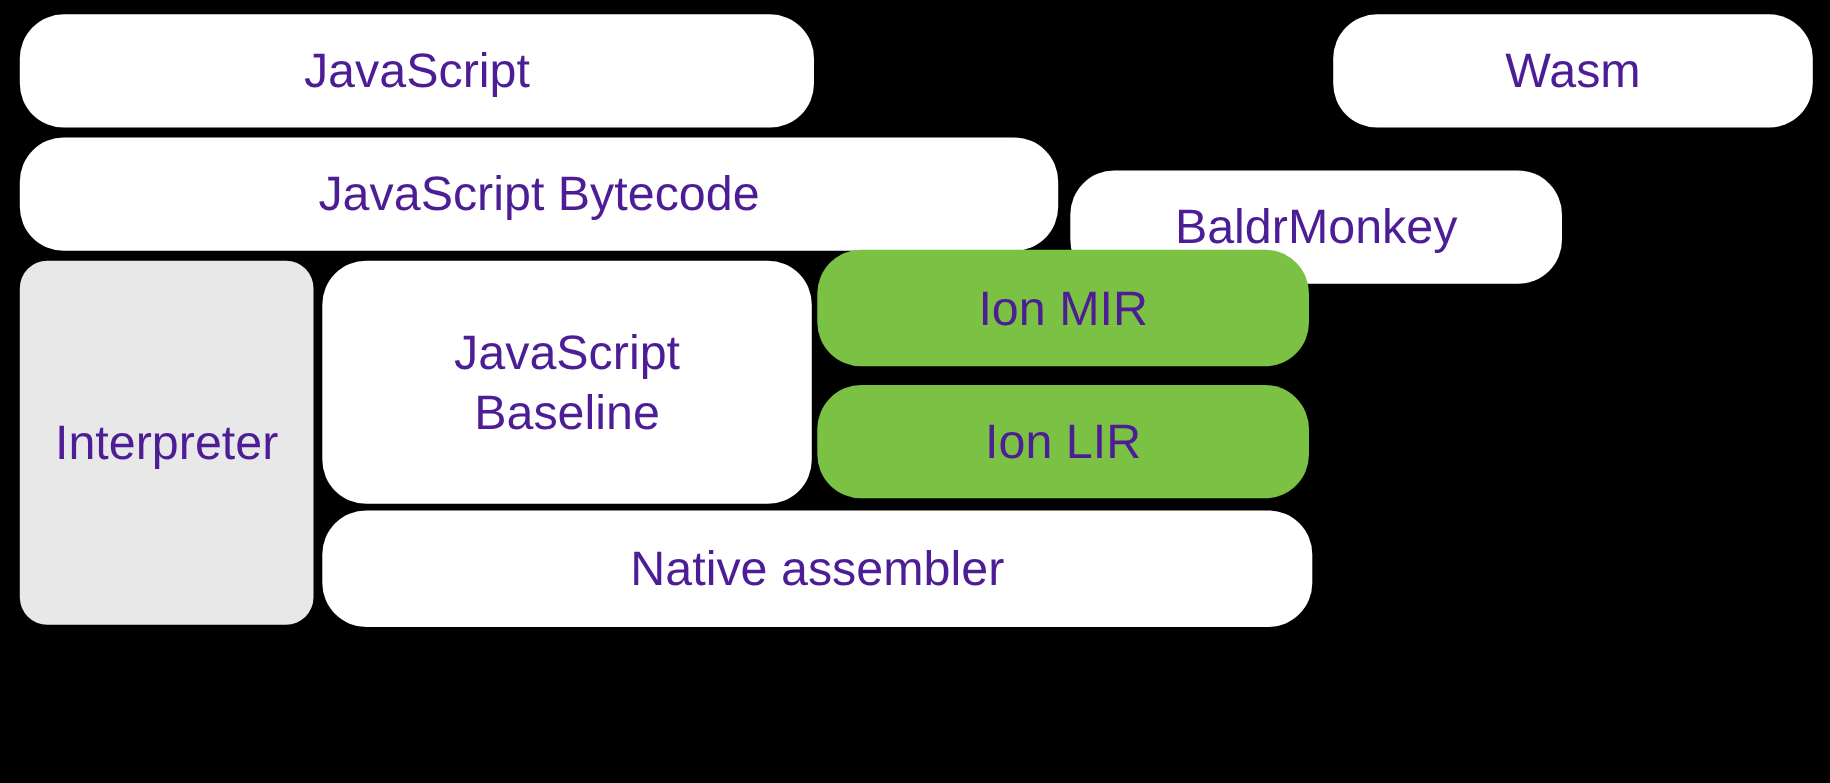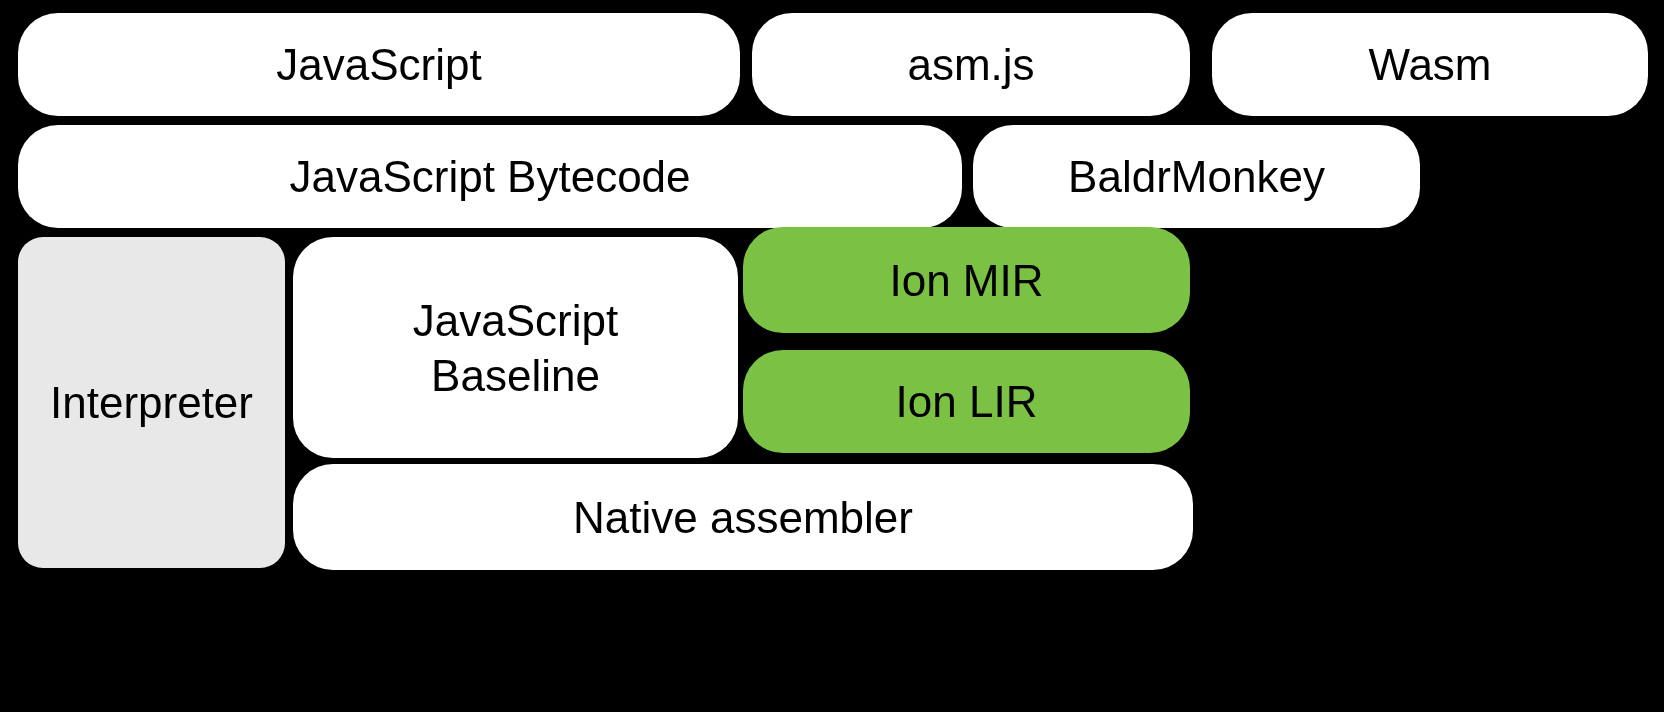--- a/index.html
+++ b/index.html
@@ -13,21 +13,21 @@
     height: 712px;
     background: #000000;
     overflow: hidden;
     font-family: "Liberation Sans", "DejaVu Sans", sans-serif;
   }
   .node {
     position: absolute;
     box-sizing: border-box;
     border-radius: 40px;
     background: #ffffff;
-    color: #000000;
+    color: #4c1d95;
     font-size: 44px;
     line-height: 1.25;
     display: flex;
     align-items: center;
     justify-content: center;
     text-align: center;
     white-space: pre-line;
   }
   
   .n-javascript   { left: 18px;   top: 13px;  width: 722px;  height: 103px; }
@@ -46,27 +46,26 @@
   .n-macro        { left: 293px;  top: 464px; width: 900px;  height: 106px; }
   .n-native       { left: 292px;  top: 577px; width: 1353px; height: 106px; }
 </style>
 </head>
 <body>
 
 <div class="stage">
 
   <div class="node n-javascript" style="background: rgb(255, 255, 255);">JavaScript</div>
 
-  <div class="node n-asmjs" style="background: rgb(255, 255, 255);">asm.js</div>
 
   <div class="node n-wasm" style="background: rgb(255, 255, 255);">Wasm</div>
 
   <div class="node n-bytecode" style="background: rgb(255, 255, 255);">JavaScript Bytecode</div>
 
-  <div class="node n-baldrmonkey" style="background: rgb(255, 255, 255);">BaldrMonkey</div>
+  <div class="node n-baldrmonkey" style="background: rgb(255, 255, 255); margin-top: 30px;">BaldrMonkey</div>
 
   <div class="node n-interpreter" style="background: rgb(232, 232, 232);">Interpreter</div>
 
   <div class="node n-baseline" style="background: rgb(255, 255, 255);">JavaScript
 Baseline</div>
 
   <div class="node n-ion-mir" style="background: rgb(123, 193, 67);">Ion MIR</div>
 
   <div class="node n-ion-lir" style="background: rgb(123, 193, 67);">Ion LIR</div>
 

